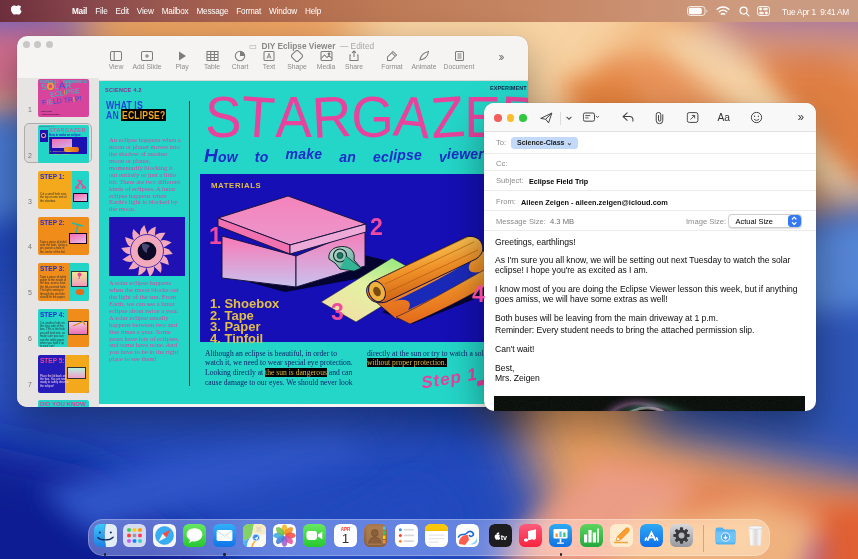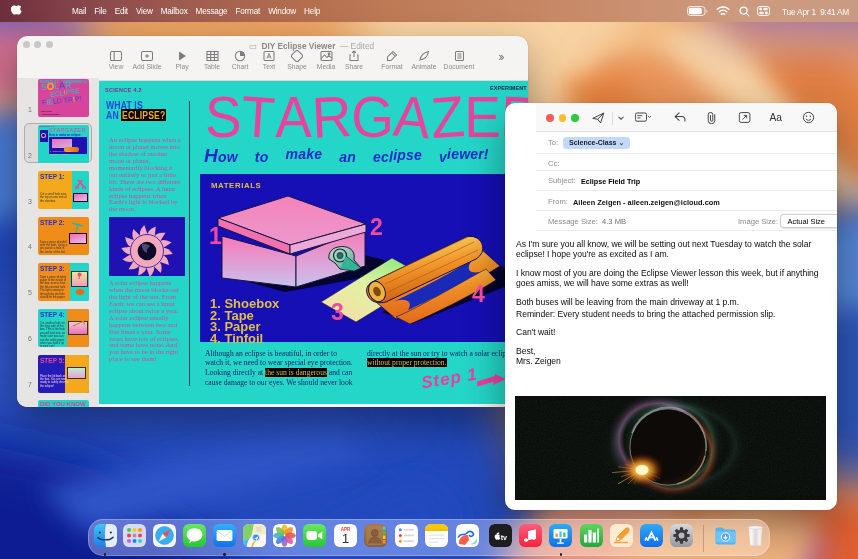--- a/index.html
+++ b/index.html
@@ -5,42 +5,42 @@
   * { margin:0; padding:0; box-sizing:border-box; }
   html,body { width:858px; height:559px; overflow:hidden; }
   body { font-family:"Liberation Sans", sans-serif; position:relative; }
   #wall { position:absolute; left:0; top:0; width:858px; height:559px; }
 
   
   #menubar { position:absolute; left:0; top:0; width:858px; height:22px;
     background:linear-gradient(90deg,#6d2f3c 0%,#83424a 8%,#9c5a50 20%,#b06a4e 32%,#bd7a55 45%,#c48360 58%,#c98e6e 72%,#cd9a7e 86%,#c99a82 100%);
     color:#fff; font-size:8.2px; letter-spacing:-0.2px; display:flex; align-items:center; }
   #menubar .m { margin-left:8px; }
-  #menubar .b { font-weight:normal; margin-left:7px;padding-left:43px;}
+  #menubar .b { font-weight:bold; margin-left:7px;padding-left:43px;}
   #menubar .rightx { position:static; } #menubar .rightx div { white-space:nowrap; }
 
   .window { position:absolute; border-radius:10px; box-shadow:0 18px 40px rgba(0,0,0,0.38), 0 0 1px rgba(0,0,0,0.3); }
 
   
   #keynote { left:17px; top:36px; width:511px; height:371px; background:#f5f4f2; overflow:hidden; }
   #kn-header { height:45px; position:relative; border-bottom:1px solid #dcdad8; }
   .tl { position:absolute; top:7px; width:7px; height:7px; border-radius:50%; }
   #kn-header .tl { background:#c9c7c5; top:5px;}
   #kn-titletext { position:absolute; left:232px; top:5px; font-size:8.3px; color:#a9a7a5; white-space:nowrap; }
   .kti { position:absolute; top:14px; text-align:center; font-size:6.8px; color:#8e8d8b; width:40px; margin-left:-20px;}
   .kti svg { display:block; margin:0 auto 1px; stroke:#7d7c7a; fill:none; stroke-width:1.05;}
   #kn-body { position:absolute; left:0; top:42px; right:0; bottom:0; }
   #kn-side { position:absolute; left:0; top:0; width:82px; bottom:0; background:#e7e5e3; }
   .thumb { position:absolute; left:21px; width:51px; height:38px; border-radius:2px; overflow:hidden; }
   .tnum { position:absolute; left:11px; font-size:7px; color:#777; }
   .thsel { position:absolute; left:6.5px; width:68px; height:40px; border:1.5px solid #aeacaa; border-radius:5px; background:#dddbd9;}
   #kn-canvas { position:absolute; left:82px; right:0; top:3px; bottom:3px; background:#24d6c8; overflow:hidden; }
 
   
-  #mail { left:505px; top:103px; width:332px; height:407px; background:#fff; overflow:hidden;padding-left:31px; }
+  #mail { left:484px; top:103px; width:332px; height:308px; background:#fff; overflow:hidden; }
   #mail-toolbar { height:29px; background:#f9f8f8; border-bottom:1px solid #e3e2e1; position:relative;}
   #mail .tl { top:11px; width:7.5px; height:7.5px; }
   .mti { position:absolute; top:7px; transform:scale(0.82); transform-origin:center; }
   .mfield { border-bottom:1px solid #eceaea; position:relative; font-size:7.6px; color:#8b8b8b; }
   .mfield .lab { position:absolute; left:12px; top:5px; }
   #mail-body p { margin:0; }
 
   
   #dock { position:absolute; left:88px; top:519px; width:682px; height:37px; border-radius:15px;
      background:rgba(255,255,255,0.3); backdrop-filter:blur(16px) saturate(1.1) brightness(1.12); border:0.5px solid rgba(255,255,255,0.25); }
@@ -451,20 +451,21 @@
     </div>
   <div class="mfield" style="height:20.2px">
       <span class="lab" style="top:6px">Message Size: &nbsp;<span style="color:#6e6e6e">4.3 MB</span></span>
     <span class="lab" style="left:202px;top:6px;">Image Size:</span>
     <span style="position:absolute;left:243.5px;top:3px;width:74px;height:13.7px;background:#fff;border:0.7px solid #d0cfce;border-radius:4px;box-shadow:0 0.5px 1px rgba(0,0,0,0.12);font-size:7.5px;color:#000;line-height:13.7px;padding-left:7px;">Actual Size</span>
     <span style="position:absolute;left:304px;top:4px;width:12.5px;height:11.7px;background:#3478f6;border-radius:3.5px;"><svg width="12.5" height="11.7" viewBox="0 0 12.5 11.7">
           <path d="M4,4.5 L6.2,2.2 L8.4,4.5 M4,7.2 L6.2,9.5 L8.4,7.2" fill="none" stroke="#fff" stroke-width="1.2" stroke-linejoin="round"></path>
         </svg></span>
   </div>
   <div id="mail-body" style="position:absolute;left:11px;top:128px;right:10px;font-size:8.6px;color:#0c0c0c;line-height:9.9px;letter-spacing:-0.05px;">
+    <p style="margin-top:6.5px;">Greetings, earthlings!</p>
     <p style="margin-top:9px;">As I'm sure you all know, we will be setting out next Tuesday to watch the solar eclipse! I hope you're as excited as I am.</p>
     <p style="margin-top:9px;">I know most of you are doing the Eclipse Viewer lesson this week, but if anything goes amiss, we will have some extras as well!</p>
     <p style="margin-top:9px;">Both buses will be leaving from the main driveway at 1 p.m.</p>
     <p style="margin-top:2px;">Reminder: Every student needs to bring the attached permission slip.</p>
     <p style="margin-top:9px;">Can't wait!</p>
     <p style="margin-top:9px;">Best,<br>Mrs. Zeigen</p>
   </div>
   <svg style="position:absolute;left:9.5px;top:293px;" width="311" height="104" viewBox="0 0 311 104">
     <defs>
       <radialGradient id="glow1" cx="0.5" cy="0.5" r="0.5">

